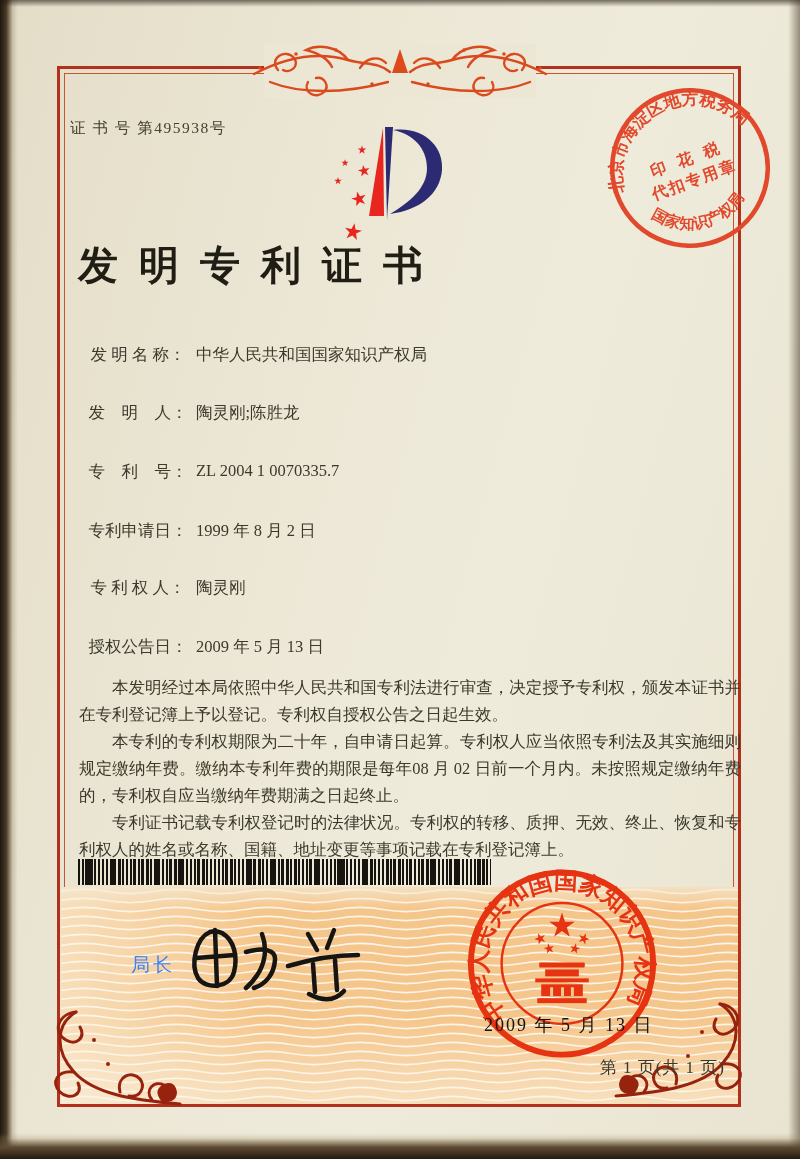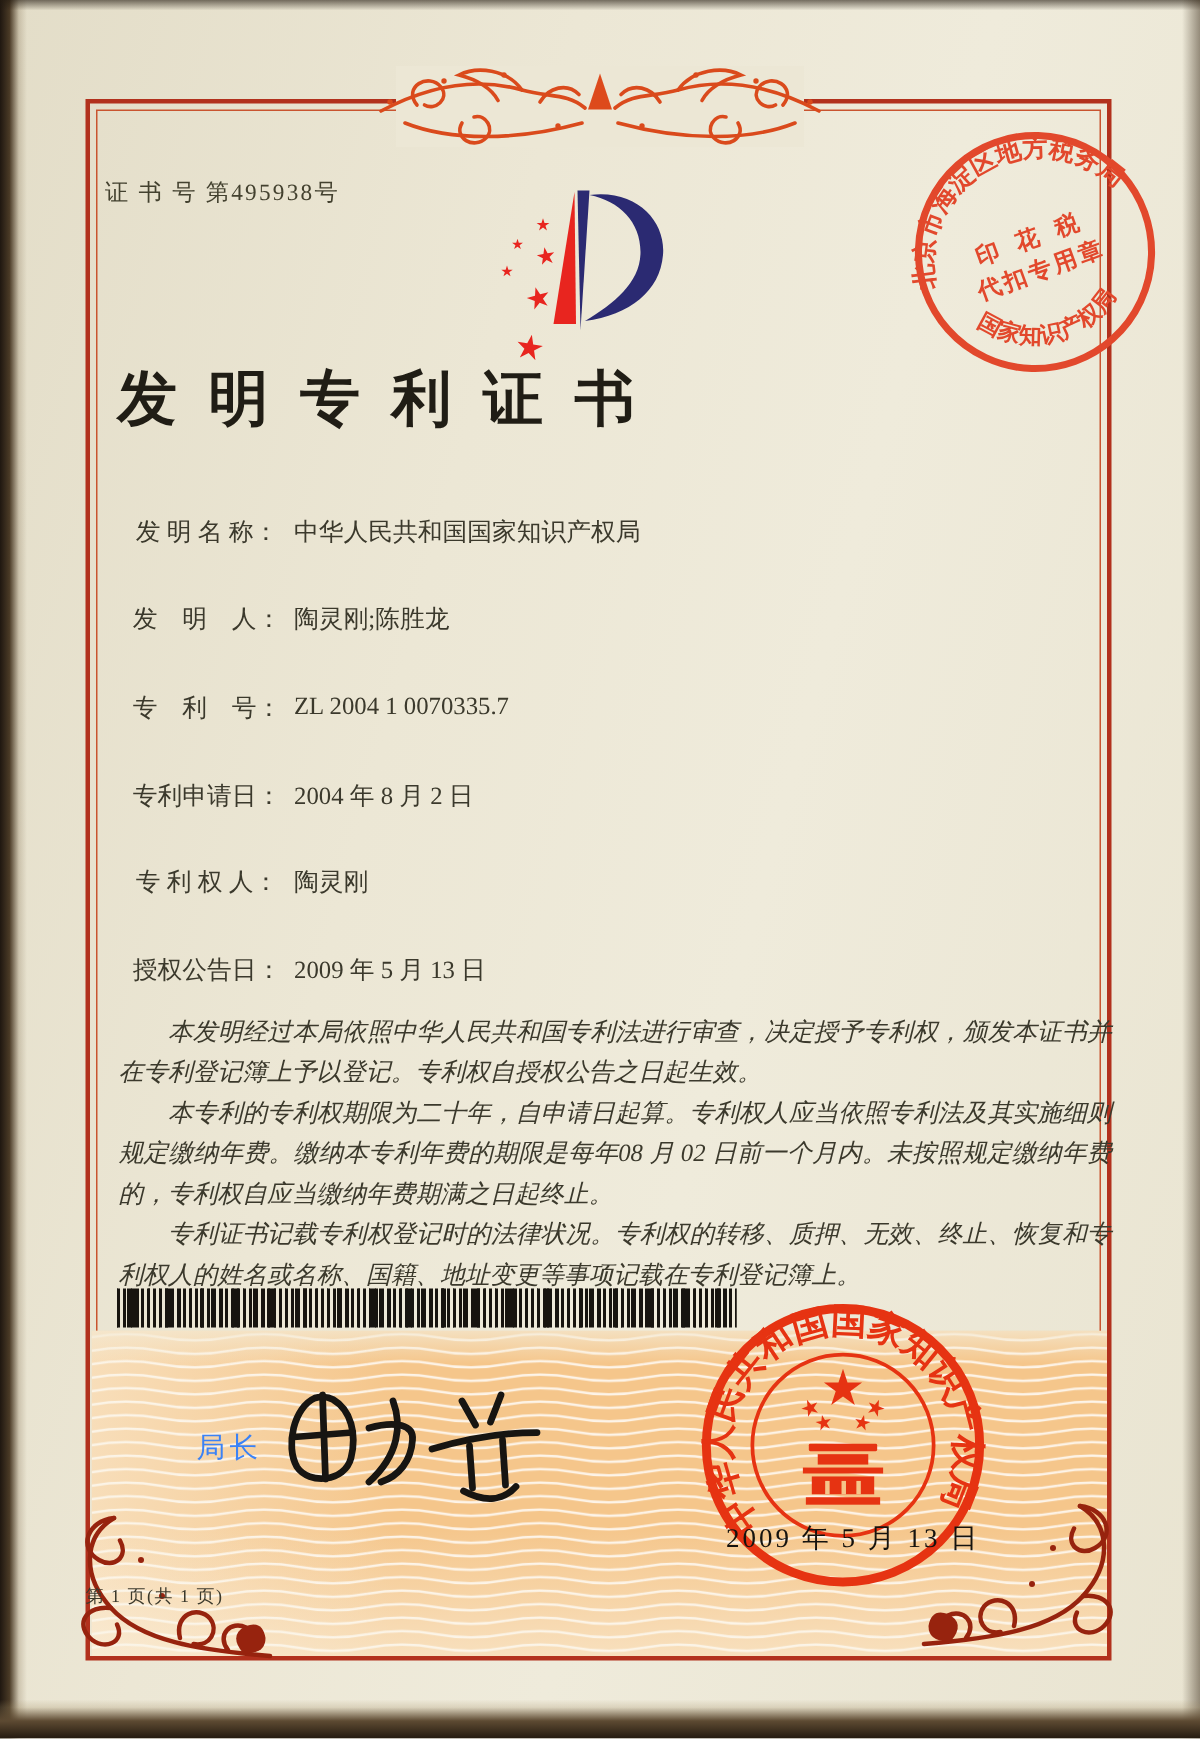--- a/index.html
+++ b/index.html
@@ -24,31 +24,31 @@
   .band:after{content:"";position:absolute;inset:0;
     background:linear-gradient(to bottom,rgba(244,233,210,.75) 0,rgba(244,233,210,0) 22px,rgba(250,245,230,0) 60%,rgba(250,245,231,.55) 100%),
                linear-gradient(to right,rgba(250,245,231,.5) 0,rgba(250,245,231,0) 30%);}
   .cert-no{left:70px;top:118px;font-size:15.5px;letter-spacing:1.5px;color:#43412f;text-align:center;}
   .title{left:57px;top:238px;width:684px;font-size:40px;font-weight:bold;
          letter-spacing:21px;padding-left:21px;box-sizing:border-box;color:#201d15;}
   .field{left:88px;display:flex;font-size:16.5px;color:#3b392c;text-align:center;}
   .field .lab{min-width:100px;white-space:pre;}
   .field .val{margin-left:8px;white-space:pre;}
   .paras{left:79px;top:674px;width:662px;font-size:16.5px;line-height:27px;color:#3b392c;text-align:justify;}
-  .paras p{margin:0;text-indent:2em;font-style:italic;}
+  .paras p{margin:0;text-indent:2em;}
   .barcode{left:78px;top:859px;width:413px;height:26px;z-index:3;
     background-image:
       repeating-linear-gradient(90deg,#17140f 0 2px,rgba(0,0,0,0) 2px 4px),
       repeating-linear-gradient(90deg,#17140f 0 1px,rgba(0,0,0,0) 1px 7px),
       repeating-linear-gradient(90deg,rgba(0,0,0,0) 0 9px,#17140f 9px 12px,rgba(0,0,0,0) 12px 23px);}
   .signer{left:131px;top:952px;font-size:19px;color:#3b82f6;z-index:4;letter-spacing:3px;}
   .sig{left:176px;top:906px;z-index:4;}
   .seal{left:458px;top:866px;z-index:4;}
   .seal-date{left:484px;top:1013px;font-size:18px;letter-spacing:2px;color:#15130f;z-index:5;white-space:pre;}
-  .footer{left:57px;top:1056px;width:668px;text-align:left;font-size:12px;letter-spacing:1px;color:#3b392c;z-index:5;}
+  .footer{left:57px;top:1056px;width:668px;text-align:right;font-size:17px;letter-spacing:1px;color:#3b392c;z-index:5;}
   .tax-stamp{left:606px;top:84px;transform:rotate(-20deg);z-index:2;}
   .dragons{left:248px;top:40px;z-index:2;}
   .corner{z-index:3;}
   .corner-left{left:34px;top:1006px;}
   .corner-right{left:612px;top:996px;}
   svg text{font-family:"Liberation Serif","DejaVu Serif",serif;}
 </style>
 </head>
 <body>
 
@@ -164,21 +164,21 @@
 <div class="abs field" style="top:402px">
   <span class="lab">发　明　人：</span>
   <span class="val">陶灵刚;陈胜龙</span>
 </div>
 <div class="abs field" style="top:461px">
   <span class="lab">专　利　号：</span>
   <span class="val">ZL 2004 1 0070335.7</span>
 </div>
 <div class="abs field" style="top:520px">
   <span class="lab">专利申请日：</span>
-  <span class="val">2004 年 8 月 2 日</span>
+  <span class="val">1999 年 8 月 2 日</span>
 </div>
 <div class="abs field" style="top:577px">
   <span class="lab">专 利 权 人：</span>
   <span class="val">陶灵刚</span>
 </div>
 <div class="abs field" style="top:636px">
   <span class="lab">授权公告日：</span>
   <span class="val">2009 年 5 月 13 日</span>
 </div>
 

